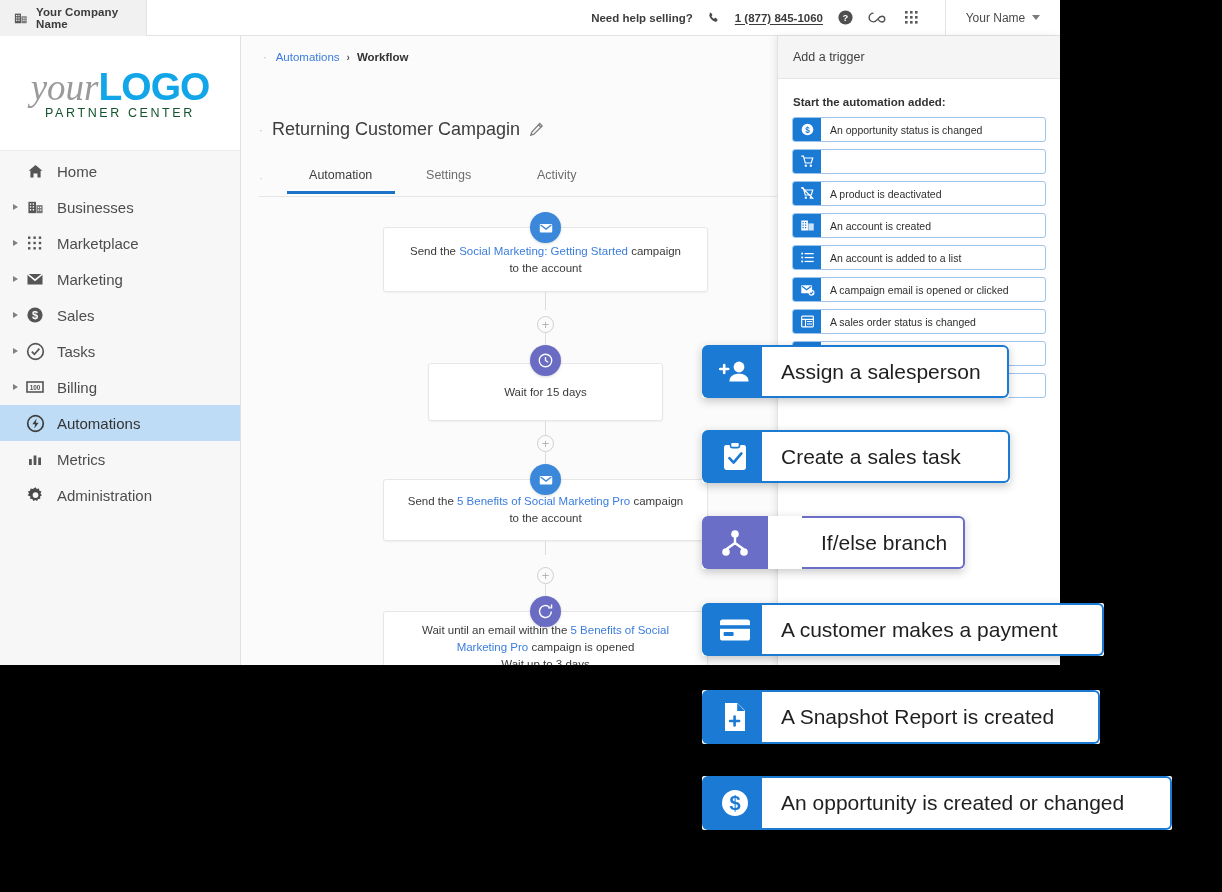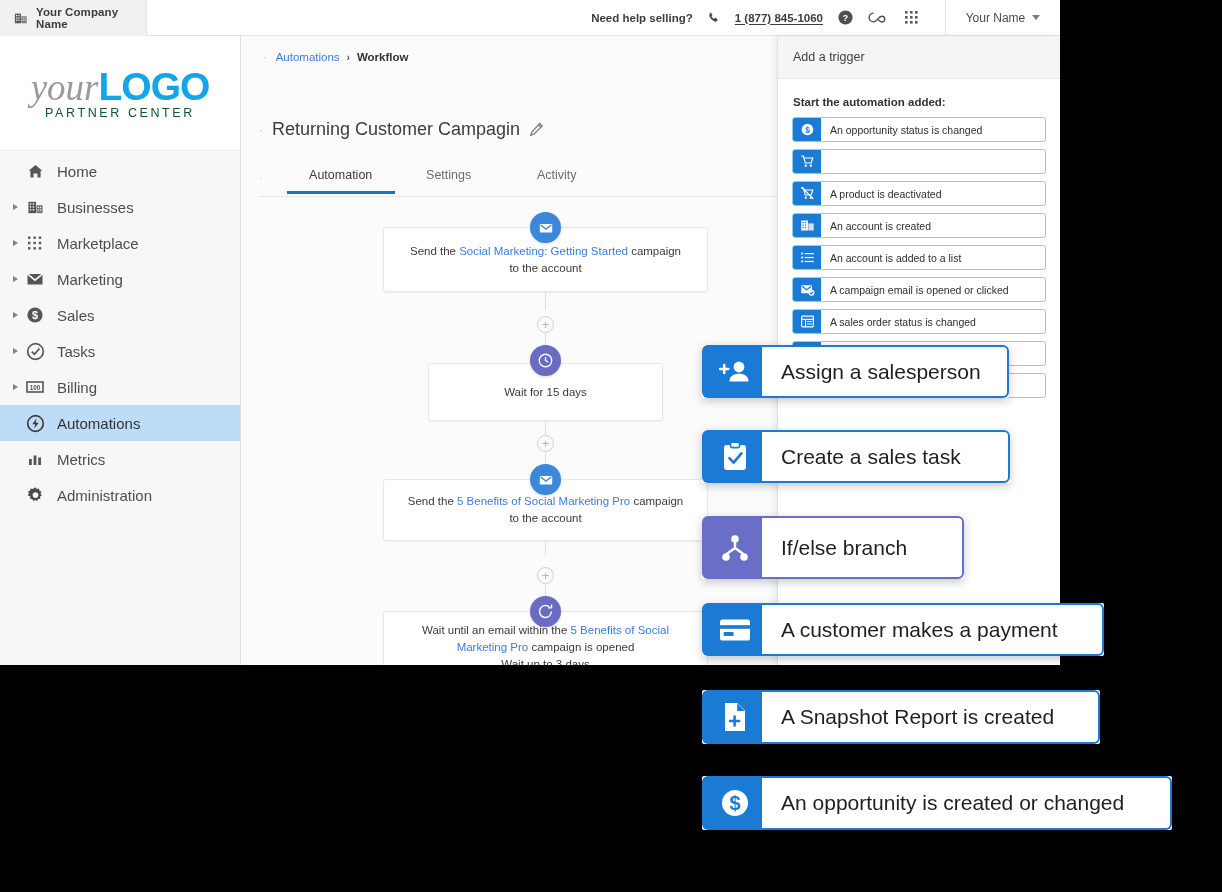--- a/index.html
+++ b/index.html
@@ -623,21 +623,21 @@
         <rect x="4" y="4" width="22" height="25" rx="2.4" fill="#fff"></rect>
         <rect x="10.5" y="1.2" width="9" height="5.4" rx="1.6" fill="#fff" stroke="#1b7ad4" stroke-width="1.6"></rect>
         <path d="M9.4 17.2 13.6 21.6 21.4 12.4" fill="none" stroke="#1b7ad4" stroke-width="2.6" stroke-linecap="round" stroke-linejoin="round"></path>
       </svg>
     </div>
     <div class="oc-body">
       <span class="oc-lbl">Create a sales task</span>
     </div>
   </div>
 
-  <div class="ocard purple" style="left:702px; top:516px; width:262px; height:63px;">
+  <div class="ocard purple" style="left:702px; top:516px; width:262px; height:53px;gap:40px;">
     <div class="oc-ic">
       <svg width="30" height="30" viewBox="0 0 30 30">
         <circle cx="15" cy="6" r="3.8" fill="#fff"></circle>
         <circle cx="6" cy="24" r="3.8" fill="#fff"></circle>
         <circle cx="24" cy="24" r="3.8" fill="#fff"></circle>
         <path d="M15 10v5M15 15 7 20.8M15 15 23 20.8" stroke="#fff" stroke-width="2.4" stroke-linecap="round"></path>
       </svg>
     </div>
     <div class="oc-body">
       <span class="oc-lbl">If/else branch</span>

